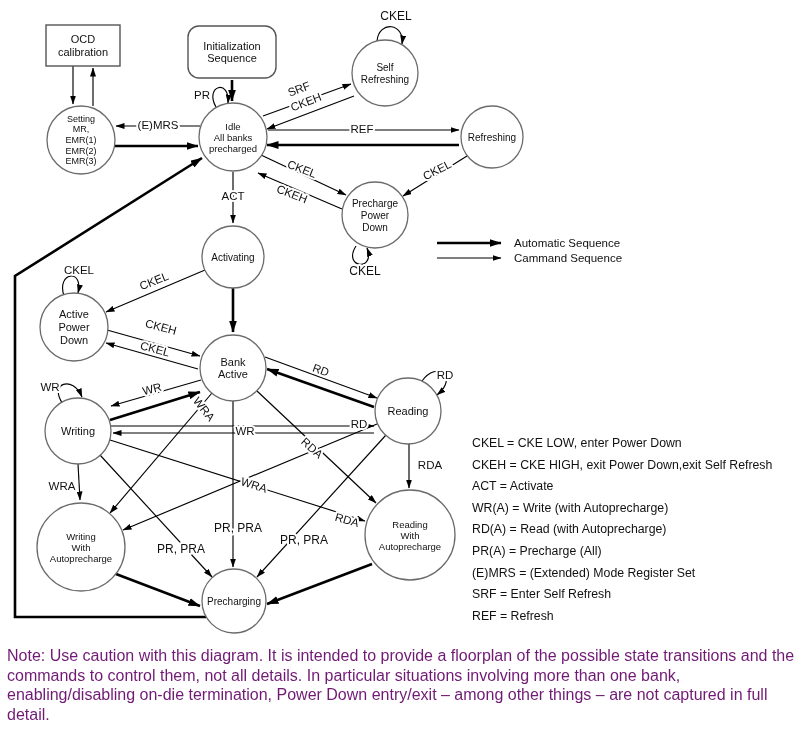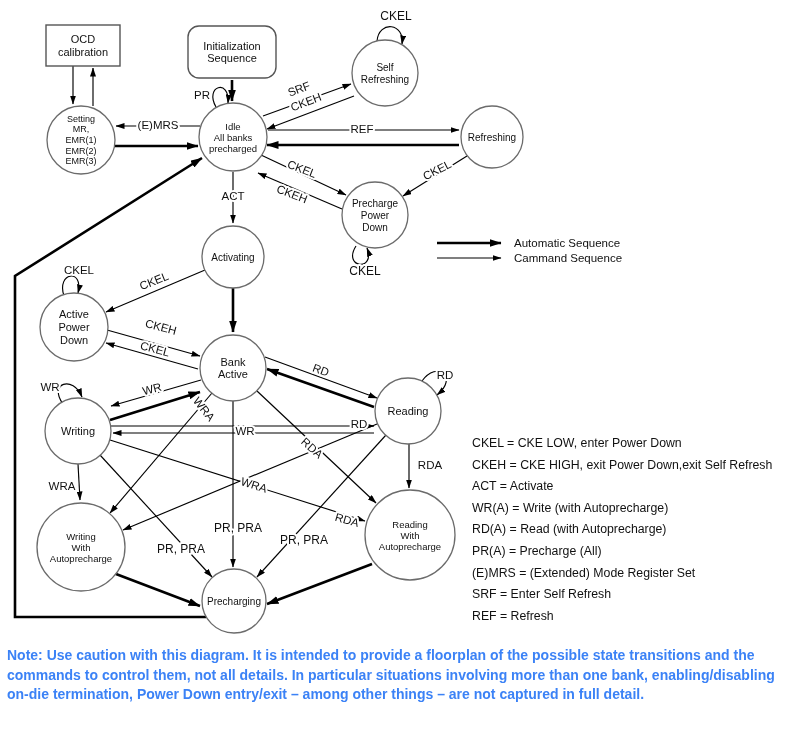--- a/index.html
+++ b/index.html
@@ -18,21 +18,21 @@
     font-family:"Liberation Sans",sans-serif;
   }
   .nlab{
     fill:#111111;text-anchor:middle;dominant-baseline:central;
     font-family:"Liberation Sans",sans-serif;
   }
   .ktext{fill:#111111;font-size:12.3px;dominant-baseline:central;}
   .ltext{fill:#111111;font-size:11.5px;dominant-baseline:central;}
   .note{
     position:absolute;left:7px;top:646px;width:789px;
-    font-size:14px;line-height:19.6px;color:#3b82f6;font-weight:bold;
+    font-size:16px;line-height:19.6px;color:#701a75;
   }
 </style>
 </head>
 <body>
 
 <svg width="800" height="645" viewBox="0 0 800 645">
     <defs>
       <marker id="ah1" markerWidth="9" markerHeight="6" refX="8.5" refY="3" orient="auto" markerUnits="userSpaceOnUse">
         <path d="M0,0 L9,3 L0,6 Z" fill="#000"></path>
       </marker>

